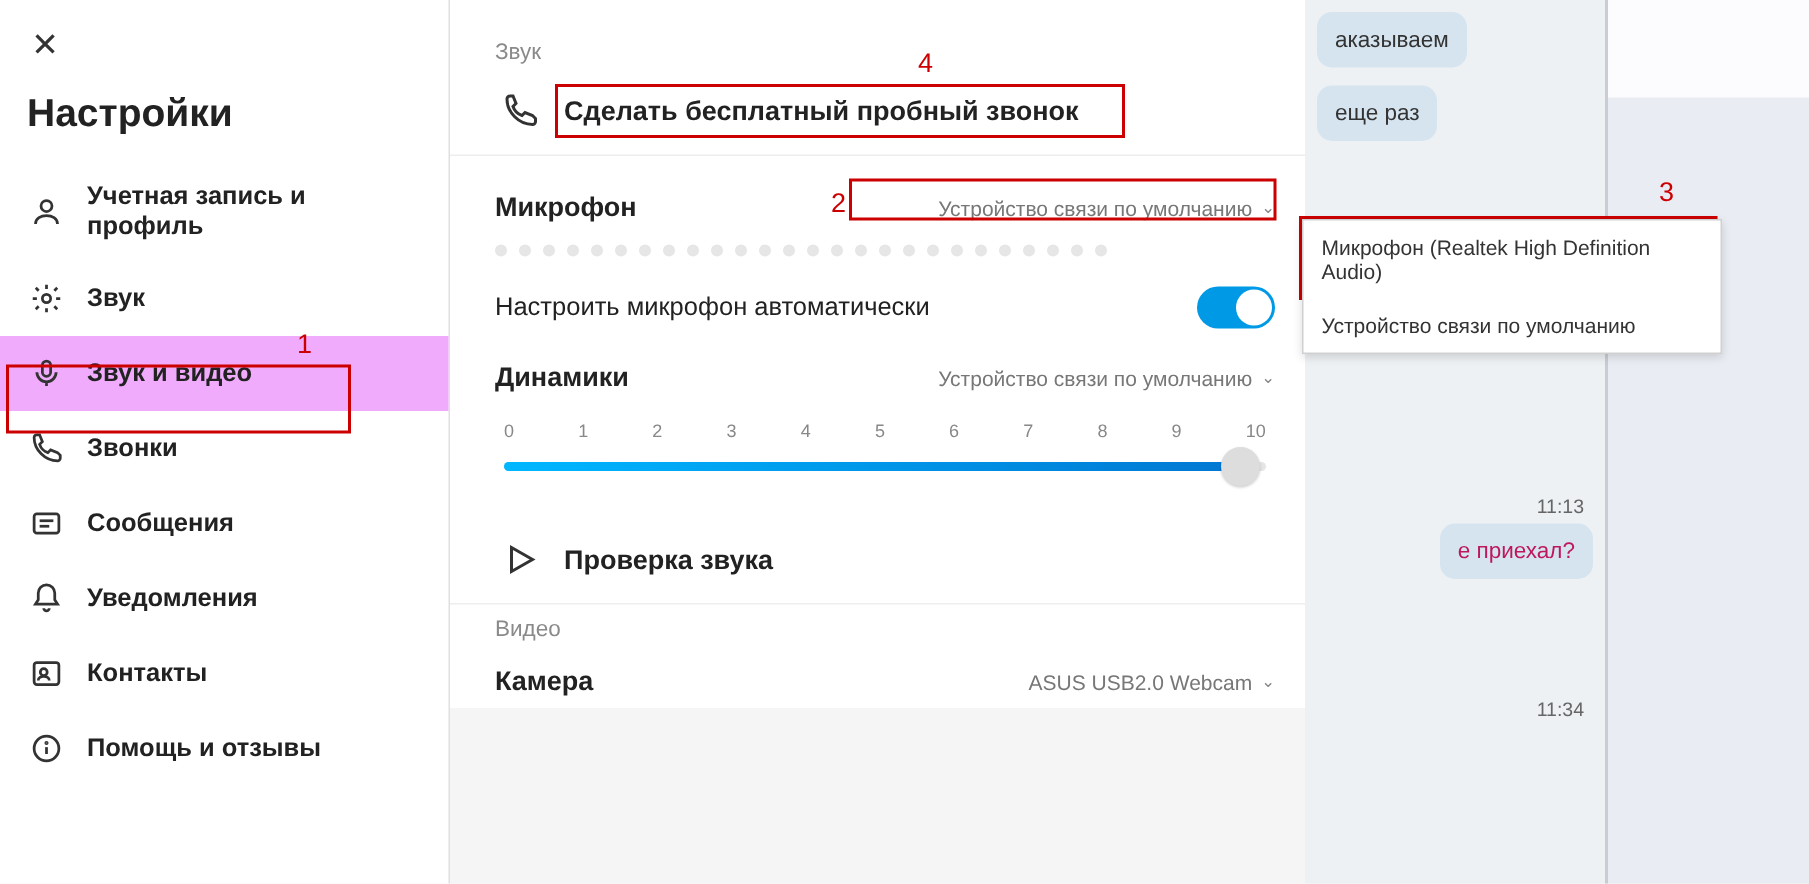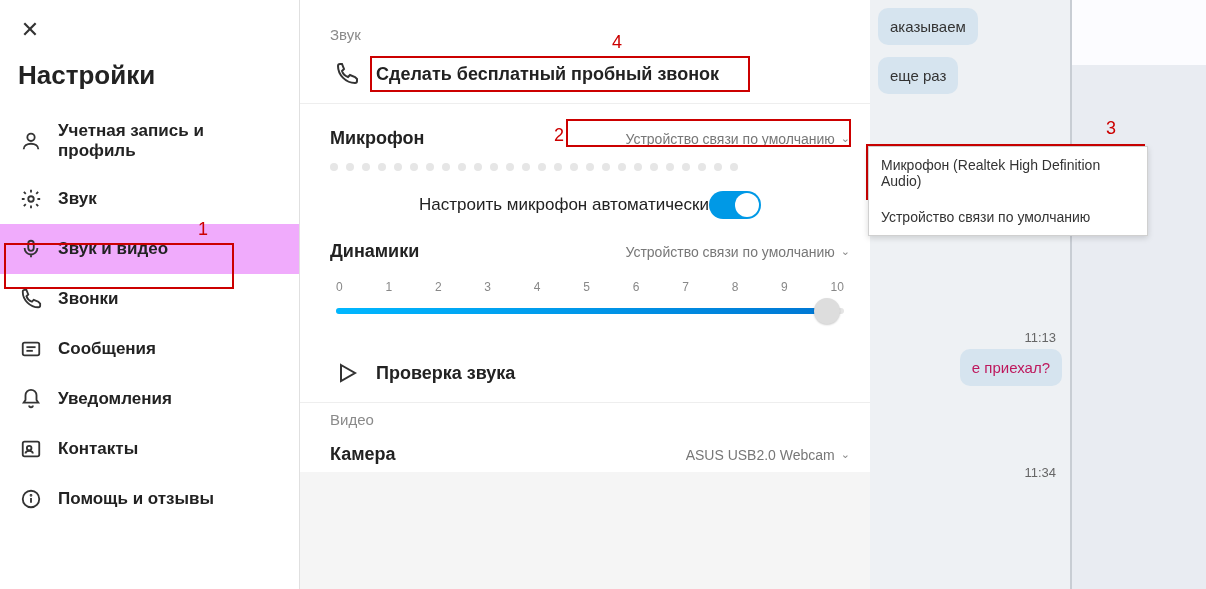--- a/index.html
+++ b/index.html
@@ -33,21 +33,21 @@
 
   .subheader { font-size: 18px; font-weight: 700; color: #222; }
   .subrow { display: flex; align-items: center; justify-content: space-between; padding: 16px 0 8px 0; }
 
   .dropdown-val { font-size: 14px; color: #777; display:flex; align-items:center; gap:6px; }
   .chev { font-size: 11px; color: #888; }
 
   .dots { display:flex; gap: 8px; padding: 6px 0 10px 0; }
   .dot { width:8px; height:8px; border-radius:50%; background:#e6e6e6; }
 
-  .auto-row { display:flex; align-items:center; justify-content:center; font-size:17px; color:#222; padding: 10px 0 22px 0; }
+  .auto-row { display:flex; align-items:center; justify-content:space-between; font-size:17px; color:#222; padding: 10px 0 22px 0; }
   .toggle { width:52px; height:28px; border-radius:14px; background:#0099e6; position:relative; }
   .toggle .knob { position:absolute; right:2px; top:2px; width:24px; height:24px; border-radius:50%; background:#fff; }
 
   .slider-wrap { padding-top: 6px; }
   .ticks { display:flex; justify-content:space-between; font-size:12px; color:#888; padding: 4px 6px 2px 6px;}
   .slider { position:relative; height:22px; margin: 4px 6px 0 6px;}
   .track { position:absolute; left:0; right:0; top:8px; height:6px; background:#e5e5e5; border-radius:3px;}
   .fill { position:absolute; left:0; top:8px; height:6px; background: linear-gradient(90deg,#00b7ff,#0078d4); border-radius:3px;}
   .handle { position:absolute; top:-2px; width:26px; height:26px; border-radius:50%; background:#ddd; box-shadow:0 1px 2px rgba(0,0,0,.2);}
 

